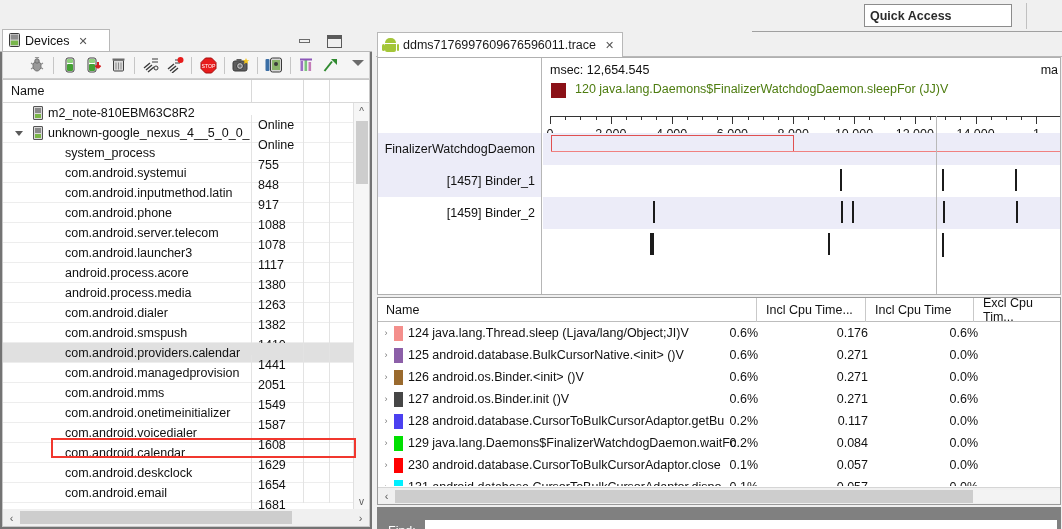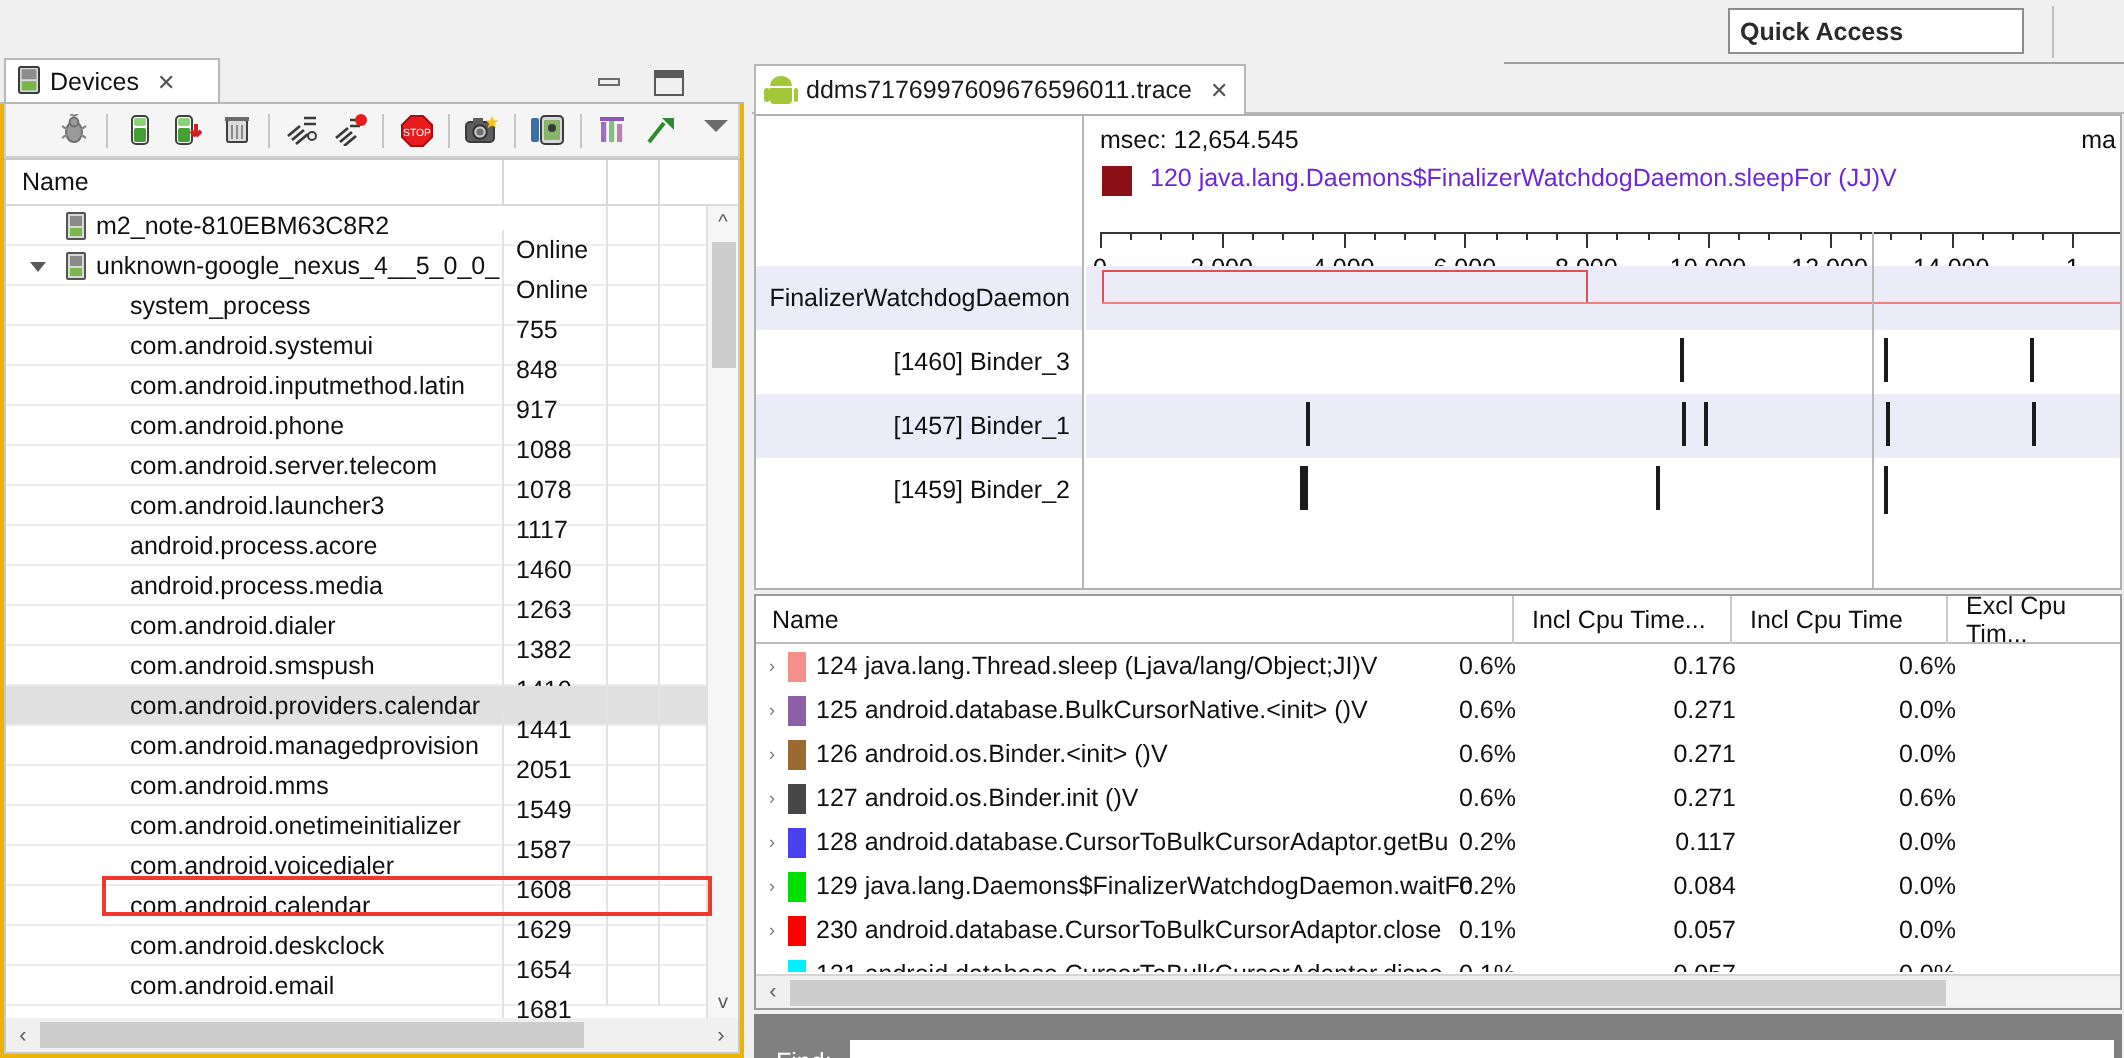--- a/index.html
+++ b/index.html
@@ -29,21 +29,21 @@
   .topstrip-sep {
     position: absolute; left: 650px; top: 3px; width: 1px; height: 26px; background: #c0c0c0;
   }
   .topstrip-border-bottom {
     position: absolute; left: 376px; top: 31px; width: 686px; height: 1px; background:#a0a0a0;
   }
 
   
   .devices-view {
     position: absolute; left: 0; top: 28px; width: 372px; height: 501px;
-    background:#eab308;
+    background:#737373;
   }
   .dev-tabrow {
     position: absolute; left:0; top:0; width: 372px; height: 24px;
     background:#f0f0f0;
   }
   .dev-tab {
     position:absolute; left:2px; top:1px; height: 23px; min-width:108px;
     background:#ffffff; border:1px solid #b8b8b8; border-bottom:none;
     display:flex; align-items:center; gap:5px; padding:0 7px 0 6px;
     font-size:12.5px; color:#111;
@@ -129,21 +129,21 @@
   .android-ico .ra{position:absolute;right:-2px;top:6px;width:2.5px;height:7px;background:#a4c639;border-radius:2px;}
 
   
   .tl-pane { position:absolute; left:1px; top:25px; width:684px; height:238px; background:#ffffff; border:1px solid #b0b0b0;}
   .tl-left { position:absolute; left:0; top:0; width:164px; height:100%; background:#ffffff; border-right:1px solid #b6b6b6;}
   .tl-right{ position:absolute; left:165px; top:0; right:0; height:100%; background:#ffffff; overflow:hidden;}
   .tl-header { position:absolute; left:0; top:0; right:0; height:75px;}
   .tl-msec { position:absolute; left:7px; top:5px; font-size:12.5px; color:#111;}
   .tl-msec-right { position:absolute; right:2px; top:5px; font-size:12.5px; color:#111; }
   .tl-swatch { position:absolute; left:8px; top:25px; width:15px; height:15px; background:#8b1117;}
-  .tl-method { position:absolute; left:32px; top:24px; font-size:12.5px; color:#6d28d9; white-space:nowrap;}
+  .tl-method { position:absolute; left:32px; top:24px; font-size:12.5px; color:#4d7c0f; white-space:nowrap;}
   .ruler { position:absolute; left:7px; top:58px; right:0; height:30px;}
   .ruler .baseline{ position:absolute; left:0; top:0; right:0; height:1px; background:#333;}
   .ruler .tick{ position:absolute; top:0; width:1px; background:#333;}
   .ruler .lbl{ position:absolute; top:11px; font-size:12.5px; color:#111; transform:translateX(-50%); white-space:nowrap;}
   .cursor-line{ position:absolute; top:0; width:1px; background:#b9b9b9; height:238px;}
 
   .tl-rowlabel{ height:32px; display:flex; align-items:center; justify-content:flex-end; padding-right:6px;
                 font-size:12.5px; color:#111; white-space:nowrap; overflow:hidden;}
   .tl-rows-left{ position:absolute; left:0; top:75px; right:0;}
   .tl-rows-right{ position:absolute; left:0; top:75px; right:0;}
@@ -361,21 +361,21 @@
             <div class="c-x2"></div>
           </div>
           <div class="row child">
             <div class="c-name">com.android.launcher3</div>
             <div class="c-val">1117</div>
             <div class="c-x1"></div>
             <div class="c-x2"></div>
           </div>
           <div class="row child">
             <div class="c-name">android.process.acore</div>
-            <div class="c-val">1460</div>
+            <div class="c-val">1380</div>
             <div class="c-x1"></div>
             <div class="c-x2"></div>
           </div>
           <div class="row child">
             <div class="c-name">android.process.media</div>
             <div class="c-val">1263</div>
             <div class="c-x1"></div>
             <div class="c-x2"></div>
           </div>
           <div class="row child">
@@ -469,21 +469,20 @@
           <span class="body"></span>
       </span>
       <span>ddms7176997609676596011.trace</span>
       <span class="x">✕</span>
     </div>
 
     <div class="tl-pane">
       <div class="tl-left">
         <div class="tl-rows-left" id="tl-labels">
             <div class="tl-rowlabel alt">FinalizerWatchdogDaemon</div>
-            <div class="tl-rowlabel">[1460] Binder_3</div>
             <div class="tl-rowlabel alt">[1457] Binder_1</div>
             <div class="tl-rowlabel">[1459] Binder_2</div>
           </div>
       </div>
       <div class="tl-right">
         <div class="tl-header">
           <div class="tl-msec">msec: 12,654.545</div>
           <div class="tl-msec-right">ma</div>
           <div class="tl-swatch"></div>
           <div class="tl-method">120 java.lang.Daemons$FinalizerWatchdogDaemon.sleepFor (JJ)V</div>

